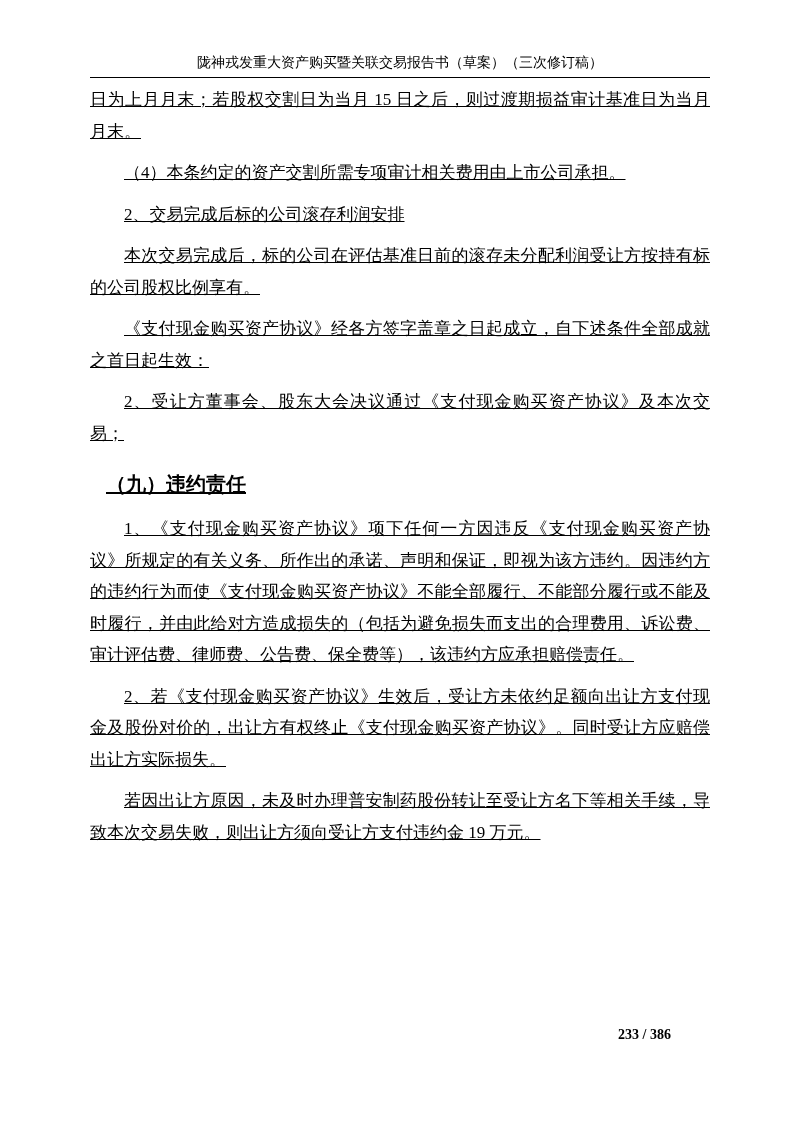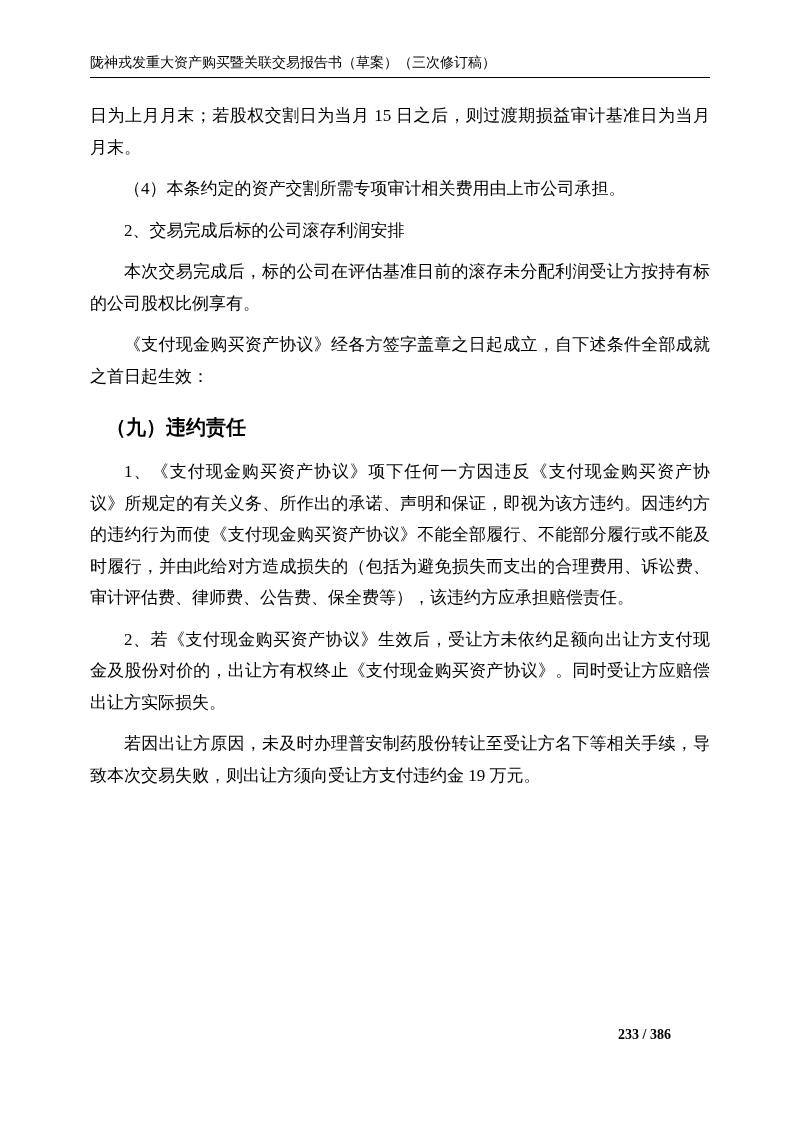--- a/index.html
+++ b/index.html
@@ -12,37 +12,38 @@
     color: #000000;
     overflow: hidden;
     font-family: "Liberation Serif", "DejaVu Serif", serif;
   }
   .header {
     position: absolute;
     left: 90px;
     width: 620px;
     top: 54px;
     display: flex;
-    justify-content: flex-start;
+    justify-content: center;
     align-items: flex-end;
     border-bottom: 1px solid #000;
     padding-bottom: 5px;
     font-size: 14px;
     line-height: 18px;
   }
   .header .right { text-align: right; }
   .content {
     position: absolute;
     left: 90px;
     width: 620px;
-    top: 100px;
+    top: 84px;
     font-size: 17px;
     line-height: 31.5px;
     text-align: justify;
     text-justify: inter-character;
+    text-decoration: underline;
   }
   .content p { margin-bottom: 10px; }
   .content p.indent { text-indent: 2em; }
   .content h2 {
     font-family: "DejaVu Sans", "Liberation Sans", sans-serif;
     font-size: 20px;
     font-weight: bold;
     line-height: 30px;
     margin: 20px 0 14px 0;
     padding-left: 16px;
@@ -65,20 +66,21 @@
     <span class="left">陇神戎发</span>
     <span class="right">重大资产购买暨关联交易报告书（草案）（三次修订稿）</span>
   </div>
 
   <div class="content">
       <p>日为上月月末；若股权交割日为当月 15 日之后，则过渡期损益审计基准日为当月月末。</p>
       <p class="indent">（4）本条约定的资产交割所需专项审计相关费用由上市公司承担。</p>
       <p class="indent">2、交易完成后标的公司滚存利润安排</p>
       <p class="indent">本次交易完成后，标的公司在评估基准日前的滚存未分配利润受让方按持有标的公司股权比例享有。</p>
       <p class="indent">《支付现金购买资产协议》经各方签字盖章之日起成立，自下述条件全部成就之首日起生效：</p>
+      <p class="indent">2、受让方董事会、股东大会决议通过《支付现金购买资产协议》及本次交易；</p>
       <h2>（九）违约责任</h2>
       <p class="indent">1、《支付现金购买资产协议》项下任何一方因违反《支付现金购买资产协议》所规定的有关义务、所作出的承诺、声明和保证，即视为该方违约。因违约方的违约行为而使《支付现金购买资产协议》不能全部履行、不能部分履行或不能及时履行，并由此给对方造成损失的（包括为避免损失而支出的合理费用、诉讼费、审计评估费、律师费、公告费、保全费等），该违约方应承担赔偿责任。</p>
       <p class="indent">2、若《支付现金购买资产协议》生效后，受让方未依约足额向出让方支付现金及股份对价的，出让方有权终止《支付现金购买资产协议》。同时受让方应赔偿出让方实际损失。</p>
       <p class="indent">若因出让方原因，未及时办理普安制药股份转让至受让方名下等相关手续，导致本次交易失败，则出让方须向受让方支付违约金 19 万元。</p>
     </div>
 
   <div class="footer">233 / 386</div>
 </div>
 
 </body></html>

